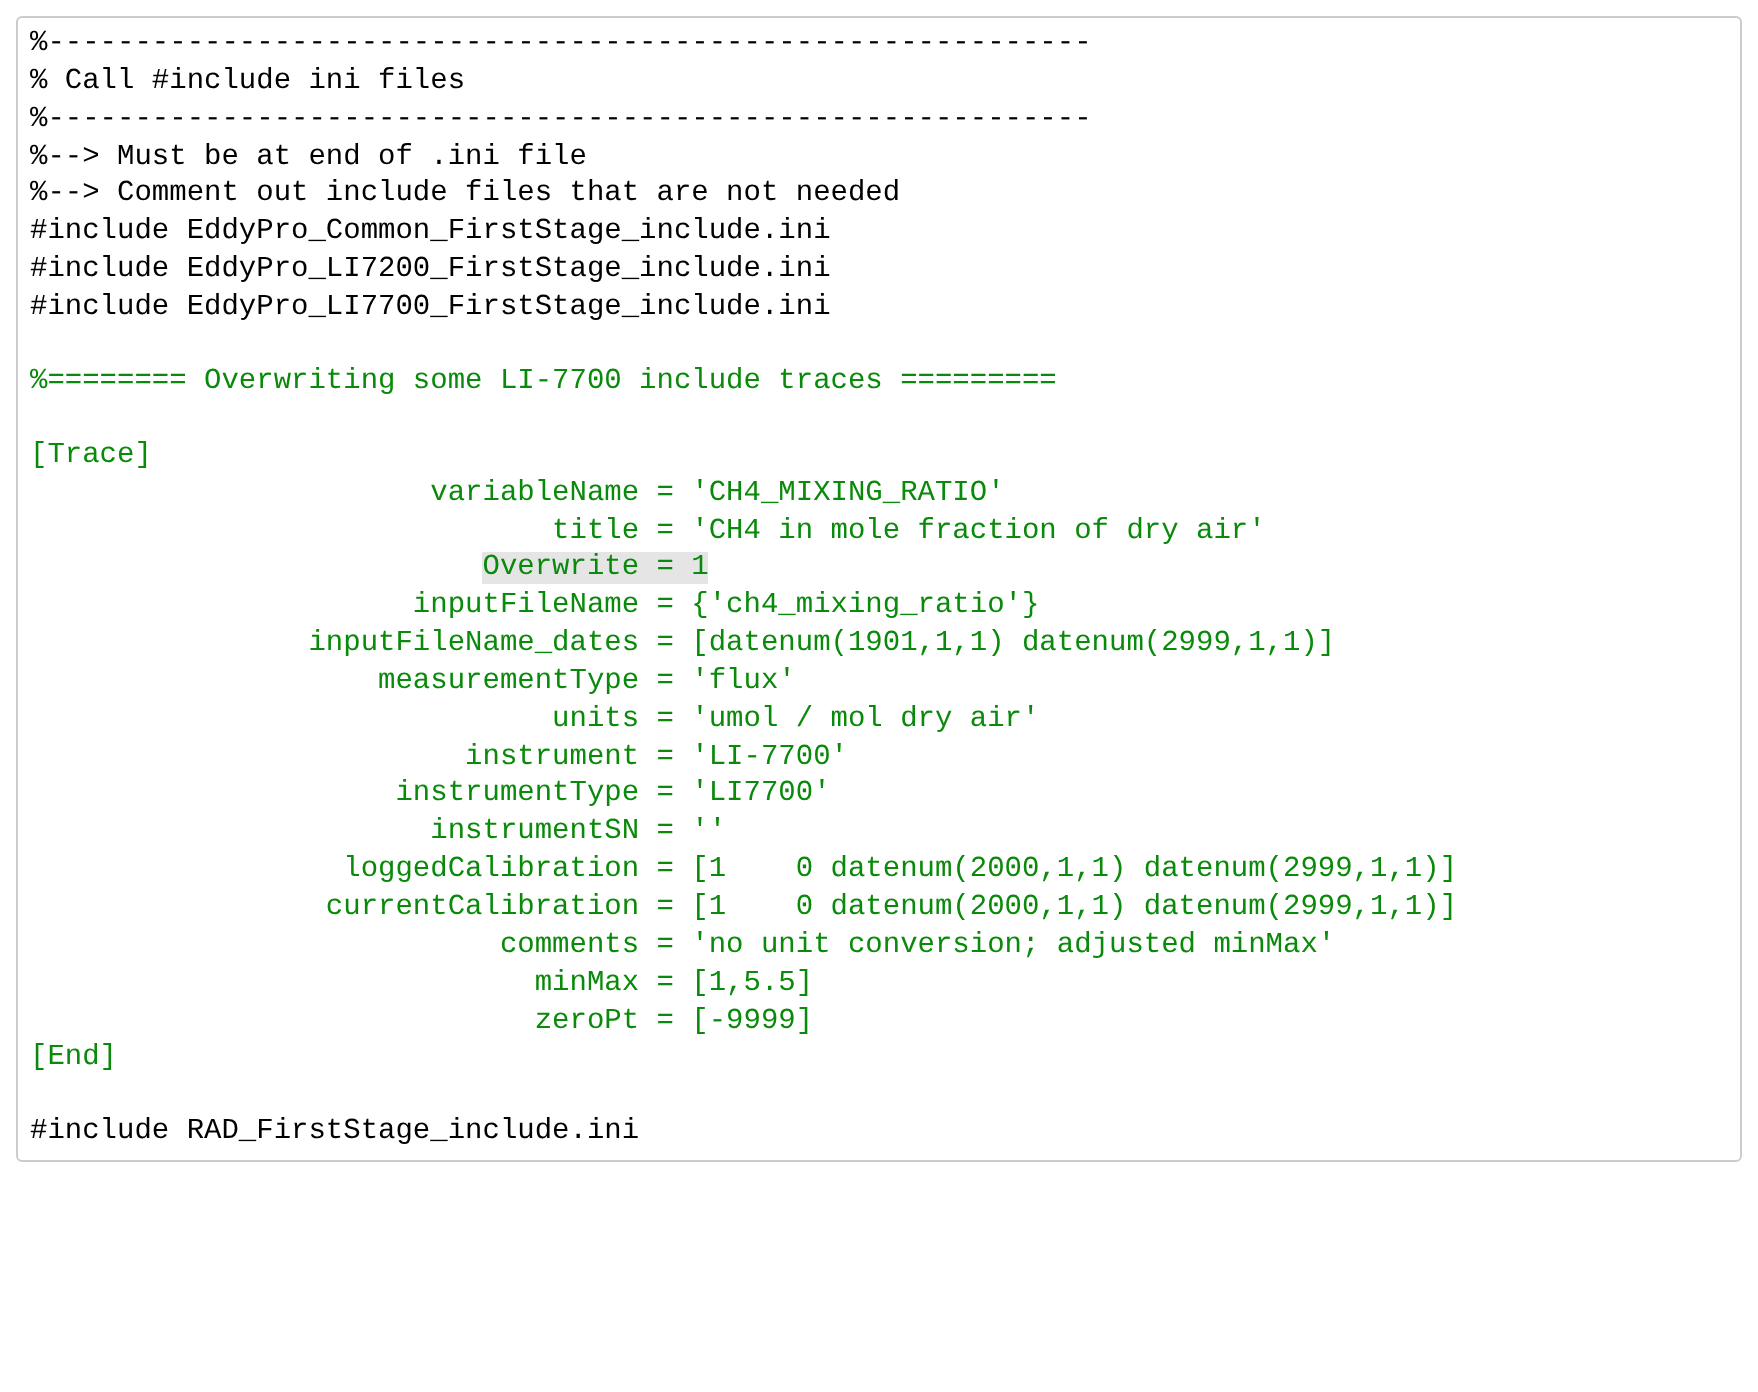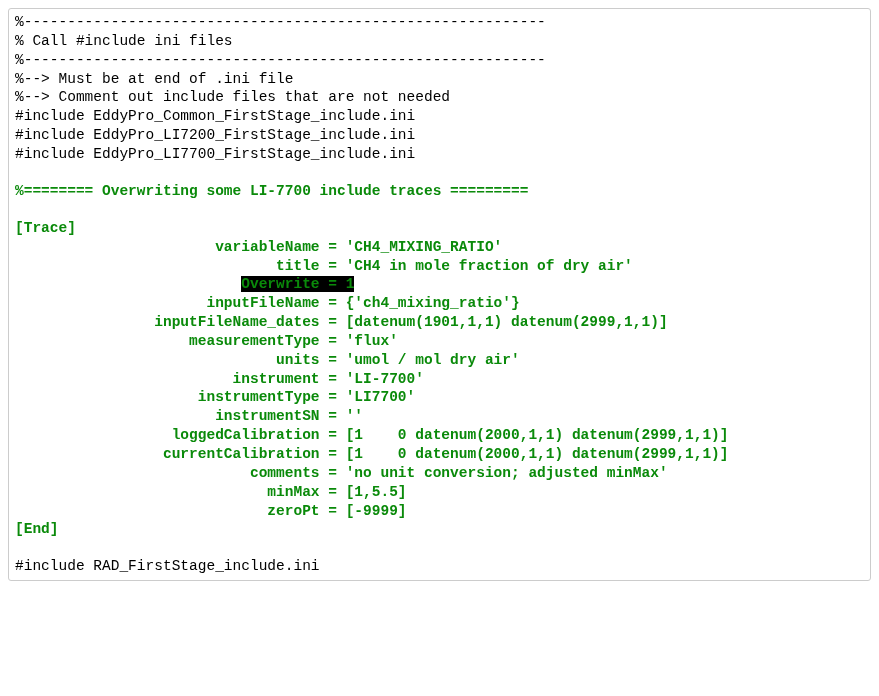--- a/index.html
+++ b/index.html
@@ -13,19 +13,19 @@
   }
   .codebox {
     border: 1px solid #ccc;
     border-radius: 3px;
     padding: 4px 6px;
     white-space: pre;
     overflow-x: auto;
   }
   .line { display: block; }
   .blank { height: 1.25em; }
-  .green { color: #0a8a0a; font-weight: 700; }
-  .highlight { background: #000000; }
+  .green { color: #0a8a0a; font-weight: 400; }
+  .highlight { background: #e5e5e5; }
 </style>
 </head>
 <body>
 
 <div class="codebox" id="codebox"><span class="line">%------------------------------------------------------------</span><span class="line">% Call #include ini files</span><span class="line">%------------------------------------------------------------</span><span class="line">%--&gt; Must be at end of .ini file</span><span class="line">%--&gt; Comment out include files that are not needed</span><span class="line">#include EddyPro_Common_FirstStage_include.ini</span><span class="line">#include EddyPro_LI7200_FirstStage_include.ini</span><span class="line">#include EddyPro_LI7700_FirstStage_include.ini</span><span class="line blank"></span><span class="line green">%======== Overwriting some LI-7700 include traces =========</span><span class="line blank"></span><span class="line green">[Trace]</span><span class="line green">                       variableName = 'CH4_MIXING_RATIO'</span><span class="line green">                              title = 'CH4 in mole fraction of dry air'</span><span class="line green">                          <span class="highlight">Overwrite = 1</span></span><span class="line green">                      inputFileName = {'ch4_mixing_ratio'}</span><span class="line green">                inputFileName_dates = [datenum(1901,1,1) datenum(2999,1,1)]</span><span class="line green">                    measurementType = 'flux'</span><span class="line green">                              units = 'umol / mol dry air'</span><span class="line green">                         instrument = 'LI-7700'</span><span class="line green">                     instrumentType = 'LI7700'</span><span class="line green">                       instrumentSN = ''</span><span class="line green">                  loggedCalibration = [1    0 datenum(2000,1,1) datenum(2999,1,1)]</span><span class="line green">                 currentCalibration = [1    0 datenum(2000,1,1) datenum(2999,1,1)]</span><span class="line green">                           comments = 'no unit conversion; adjusted minMax'</span><span class="line green">                             minMax = [1,5.5]</span><span class="line green">                             zeroPt = [-9999]</span><span class="line green">[End]</span><span class="line blank"></span><span class="line">#include RAD_FirstStage_include.ini</span></div>
 
 </body></html>

